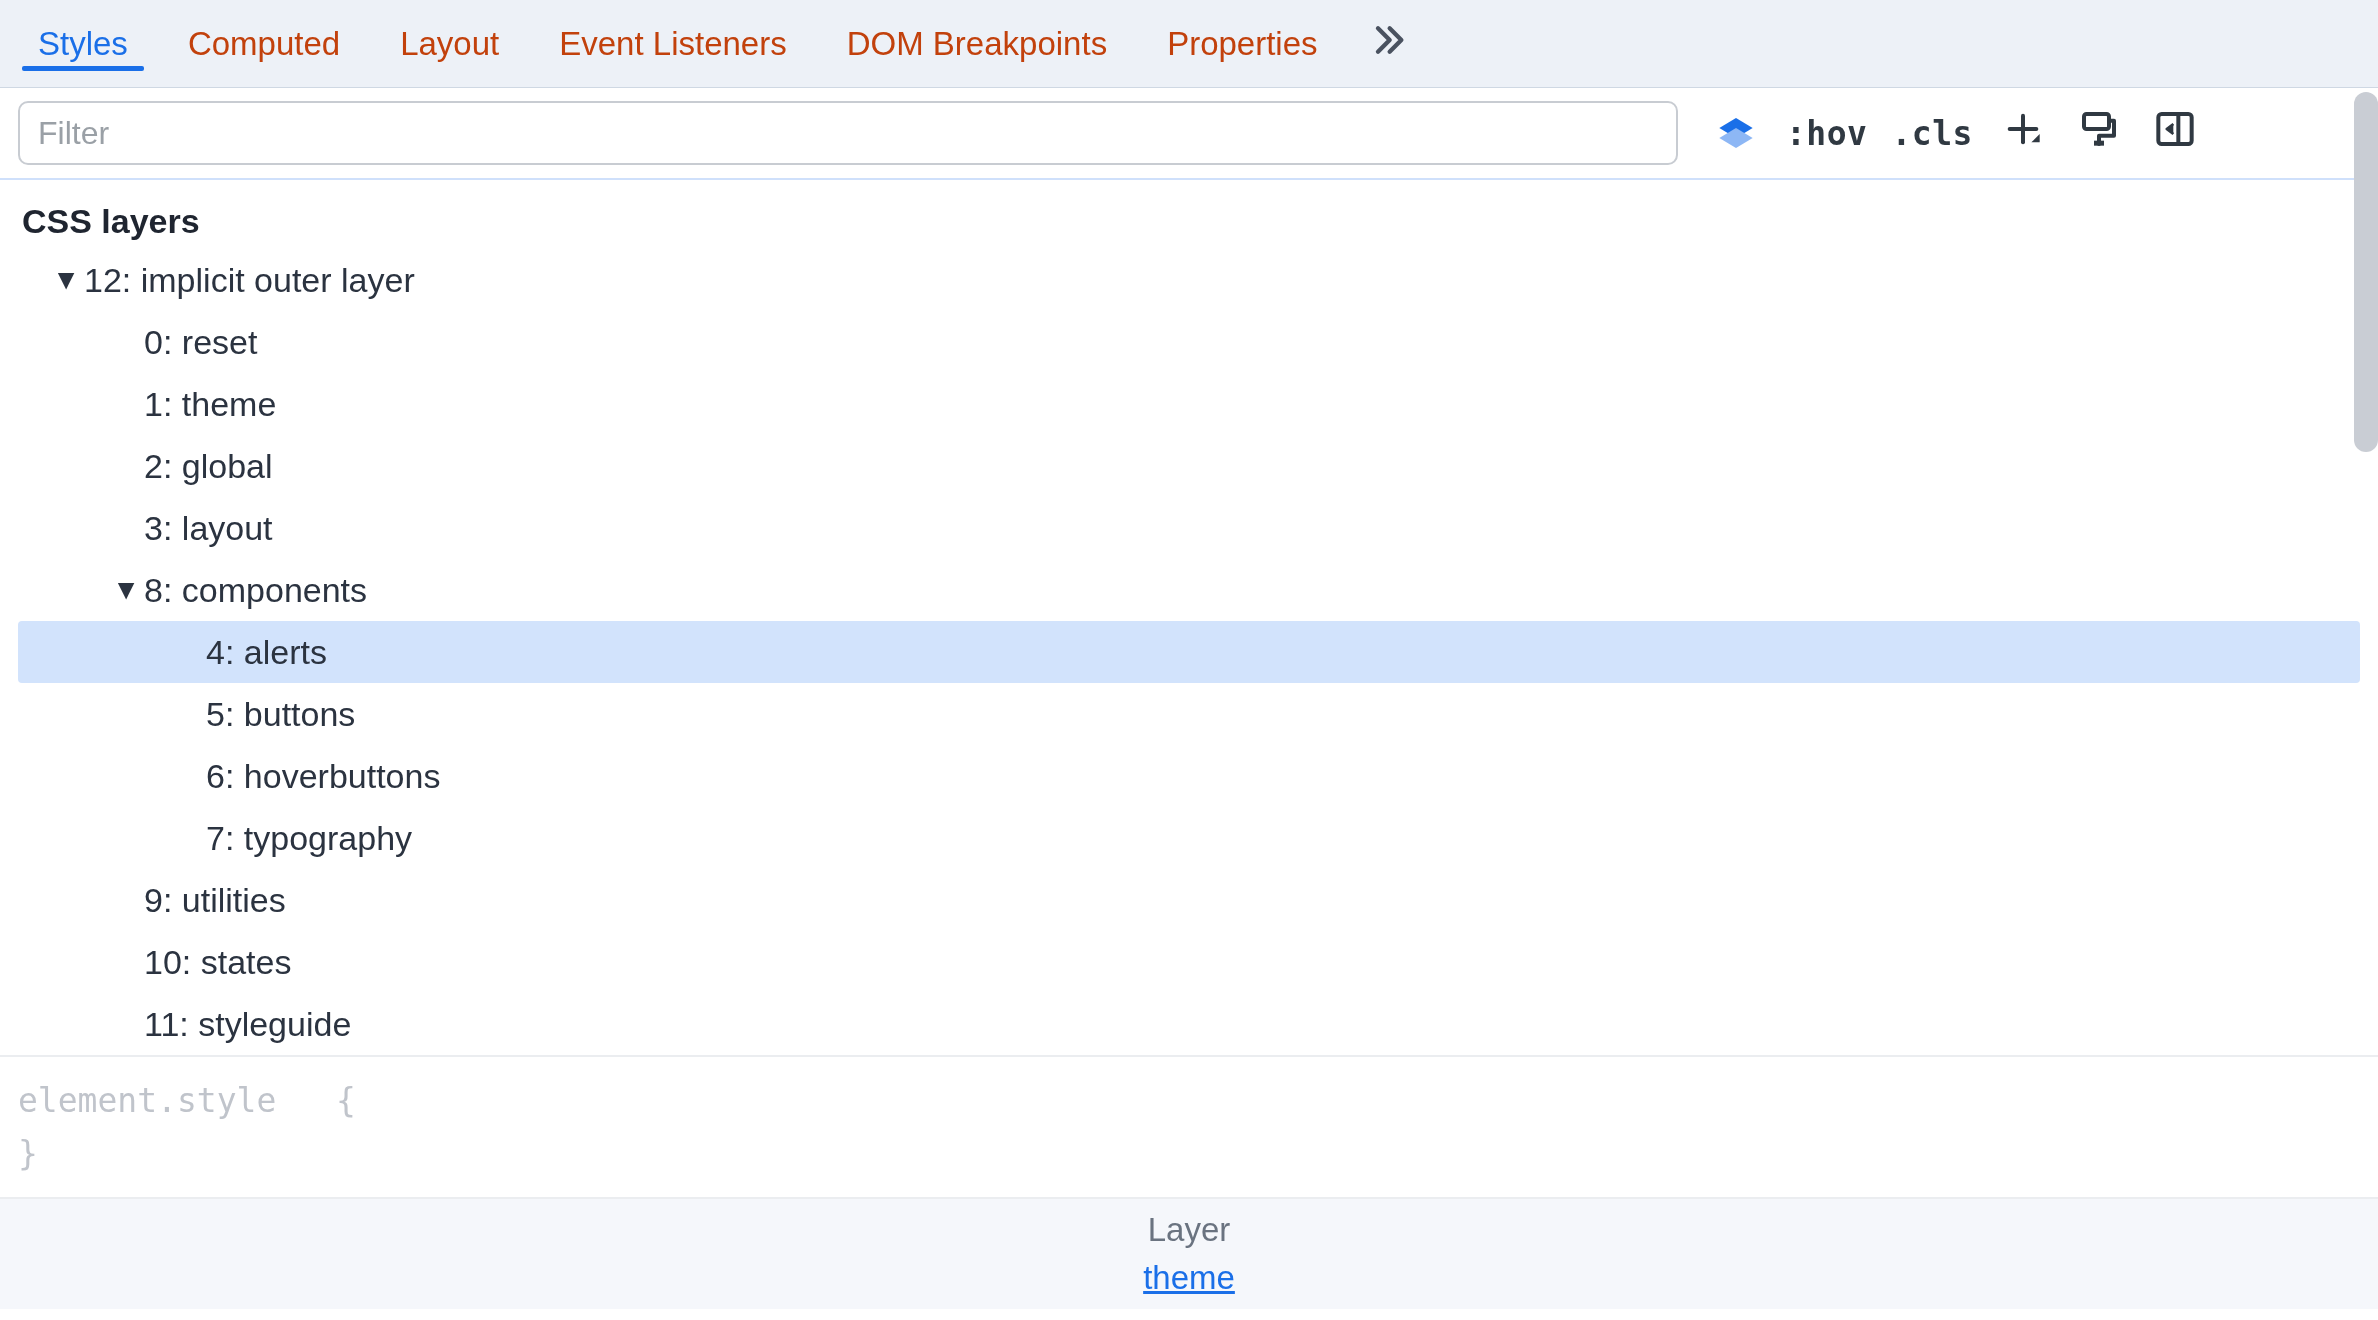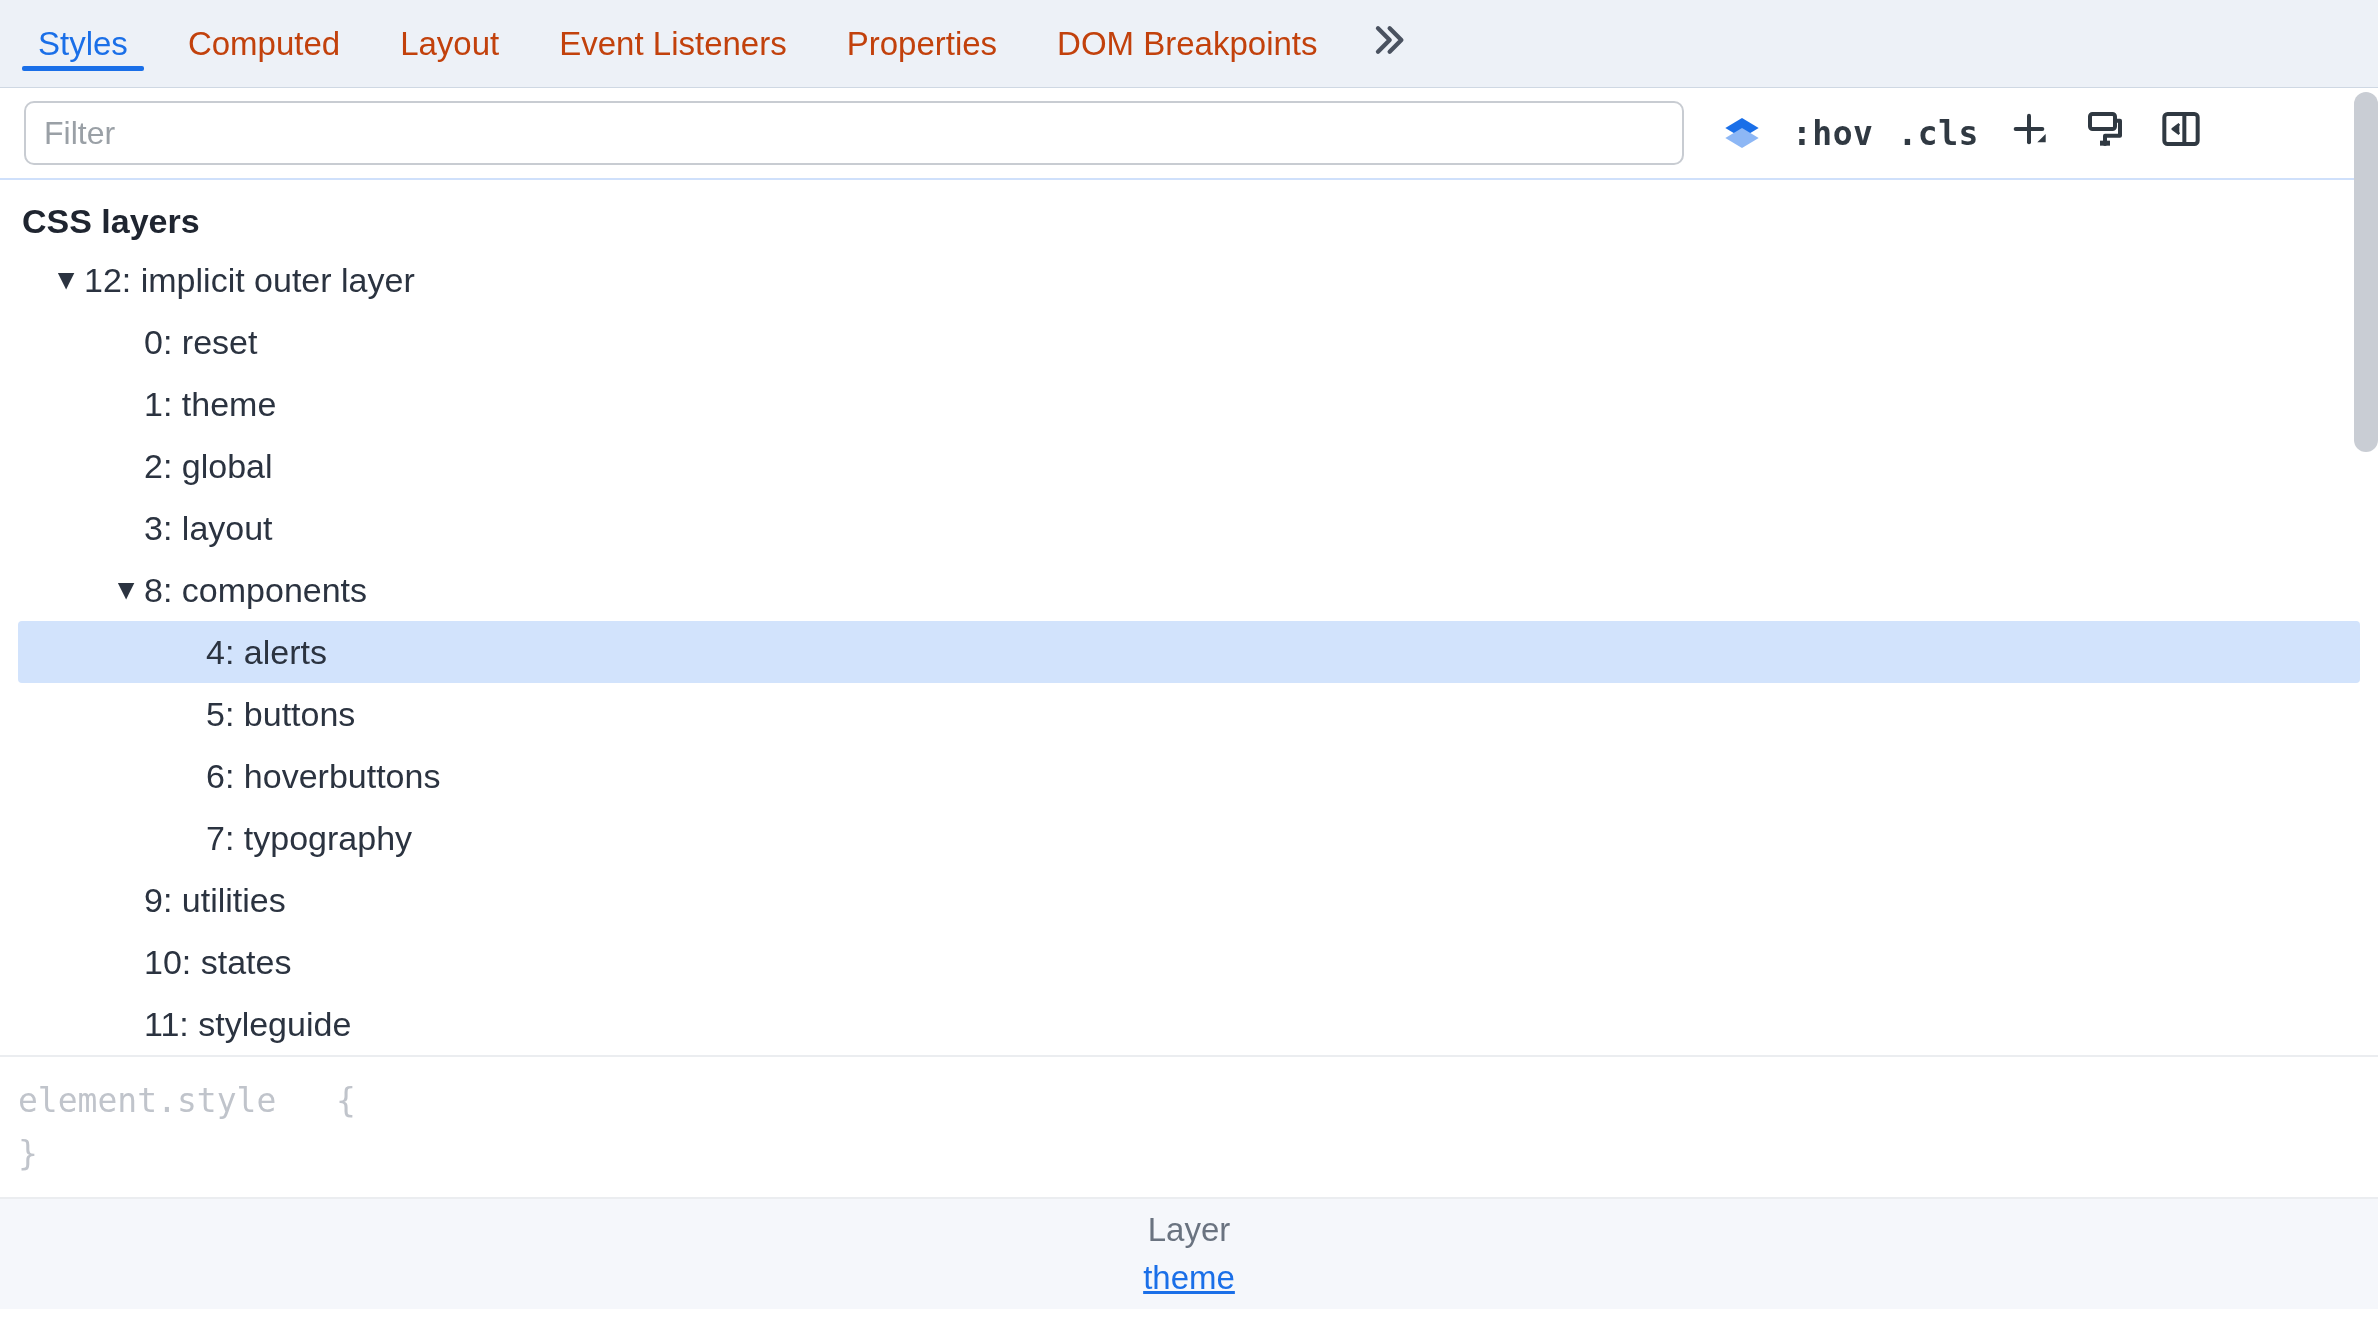--- a/index.html
+++ b/index.html
@@ -52,21 +52,21 @@
     color: #4a5260;
     cursor: pointer;
   }
   .tab-overflow svg { width: 40px; height: 40px; }
 
   
   .toolbar {
     display: flex;
     align-items: center;
     height: 92px;
-    padding: 0 24px;
+    padding: 0 18px;
     border-bottom: 2px solid #cfe0fb;
     gap: 12px;
     background: #ffffff;
   }
   .filter-input {
     flex: 0 0 auto;
     width: 1660px;
     height: 64px;
     border: 2px solid #c8ccd2;
     border-radius: 10px;
@@ -195,24 +195,24 @@
   <div class="tab">
       <span>Computed</span>
     </div>
   <div class="tab">
       <span>Layout</span>
     </div>
   <div class="tab">
       <span>Event Listeners</span>
     </div>
   <div class="tab">
+      <span>DOM Breakpoints</span>
+    </div>
+  <div class="tab">
       <span>Properties</span>
-    </div>
-  <div class="tab">
-      <span>DOM Breakpoints</span>
     </div>
   <div class="tab-overflow">
     <span>
       <svg viewBox="0 0 24 24" fill="none" stroke="currentColor" stroke-width="2.6" stroke-linecap="round" stroke-linejoin="round">
           <polyline points="6 5 13 12 6 19"></polyline>
           <polyline points="13 5 20 12 13 19"></polyline>
         </svg>
     </span>
   </div>
 </div>

